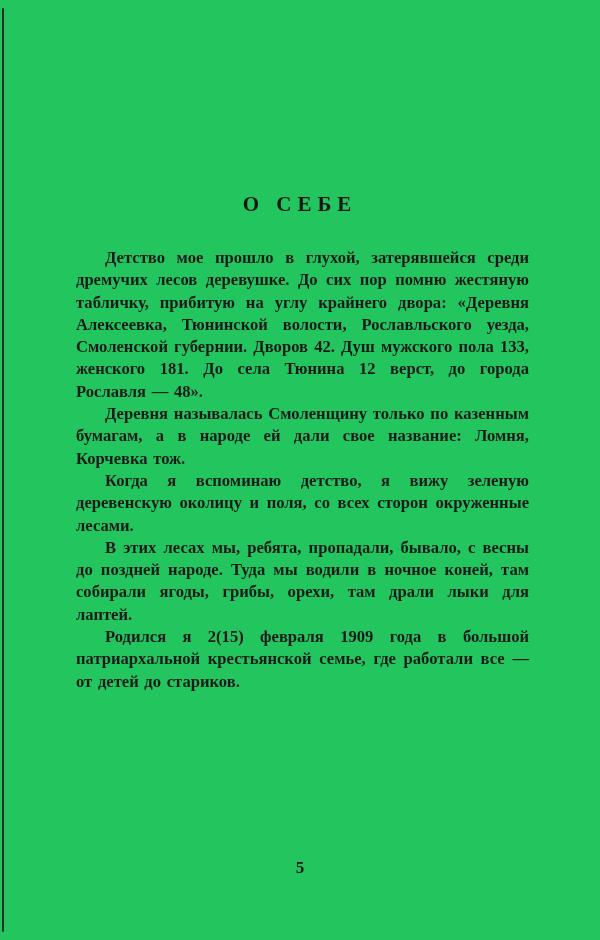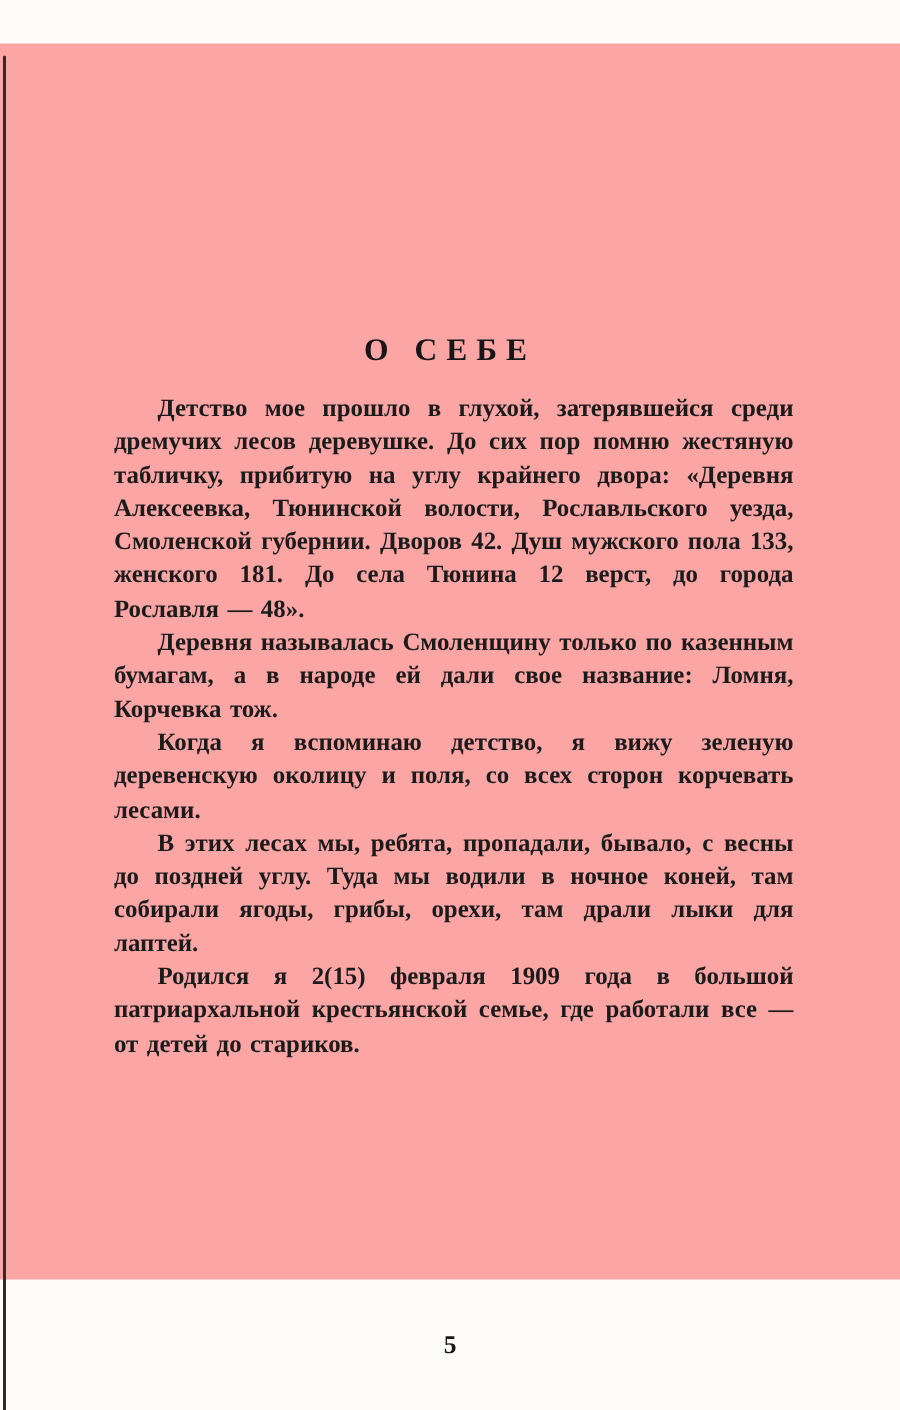--- a/index.html
+++ b/index.html
@@ -10,23 +10,22 @@
     width: 600px;
     height: 940px;
     background: #fcfbf8;
     font-family: "Liberation Serif", "DejaVu Serif", serif;
     color: #1b1b1b;
     overflow: hidden;
   }
   .page {
     position: relative;
     width: 600px;
-    height: 824px;
-    background: #fca5a5;
-    margin-top: 29px;
+    height: 940px;
+    background: #22c55e;
   }
   
   .edge-line {
     position: absolute;
     left: 2px;
     top: 8px;
     width: 2px;
     height: 924px;
     background: #2e2c29;
     border-radius: 1px;
@@ -38,21 +37,21 @@
     width: 100%;
     margin: 0;
     text-align: center;
     font-size: 21px;
     font-weight: bold;
     letter-spacing: 6px;
     color: #161616;
   }
   .text-block {
     position: absolute;
-    top: 232px;
+    top: 247px;
     left: 76px;
     width: 453px;
   }
   .text-block p {
     margin: 0;
     padding: 0;
     text-indent: 29px;
     text-align: justify;
     font-size: 16.6px;
     line-height: 22.3px;
@@ -75,19 +74,19 @@
 <body>
 
 <div class="page">
   <div class="edge-line"></div>
 
   <h1 class="title">О СЕБЕ</h1>
 
   <div class="text-block">
     <p>Детство мое прошло в глухой, затерявшейся среди дремучих лесов деревушке. До сих пор помню жестяную табличку, прибитую на углу крайнего двора: «Деревня Алексеевка, Тюнинской волости, Рославльского уезда, Смоленской губернии. Дворов 42. Душ мужского пола 133, женского 181. До села Тюнина 12 верст, до города Рославля — 48».</p>
     <p>Деревня называлась Смоленщину только по казенным бумагам, а в народе ей дали свое название: Ломня, Корчевка тож.</p>
-    <p>Когда я вспоминаю детство, я вижу зеленую деревенскую околицу и поля, со всех сторон корчевать лесами.</p>
-    <p>В этих лесах мы, ребята, пропадали, бывало, с весны до поздней углу. Туда мы водили в ночное коней, там собирали ягоды, грибы, орехи, там драли лыки для лаптей.</p>
+    <p>Когда я вспоминаю детство, я вижу зеленую деревенскую околицу и поля, со всех сторон окруженные лесами.</p>
+    <p>В этих лесах мы, ребята, пропадали, бывало, с весны до поздней народе. Туда мы водили в ночное коней, там собирали ягоды, грибы, орехи, там драли лыки для лаптей.</p>
     <p>Родился я 2(15) февраля 1909 года в большой патриархальной крестьянской семье, где работали все — от детей до стариков.</p>
   </div>
 
   <div class="page-number">5</div>
 </div>
 
 </body></html>

